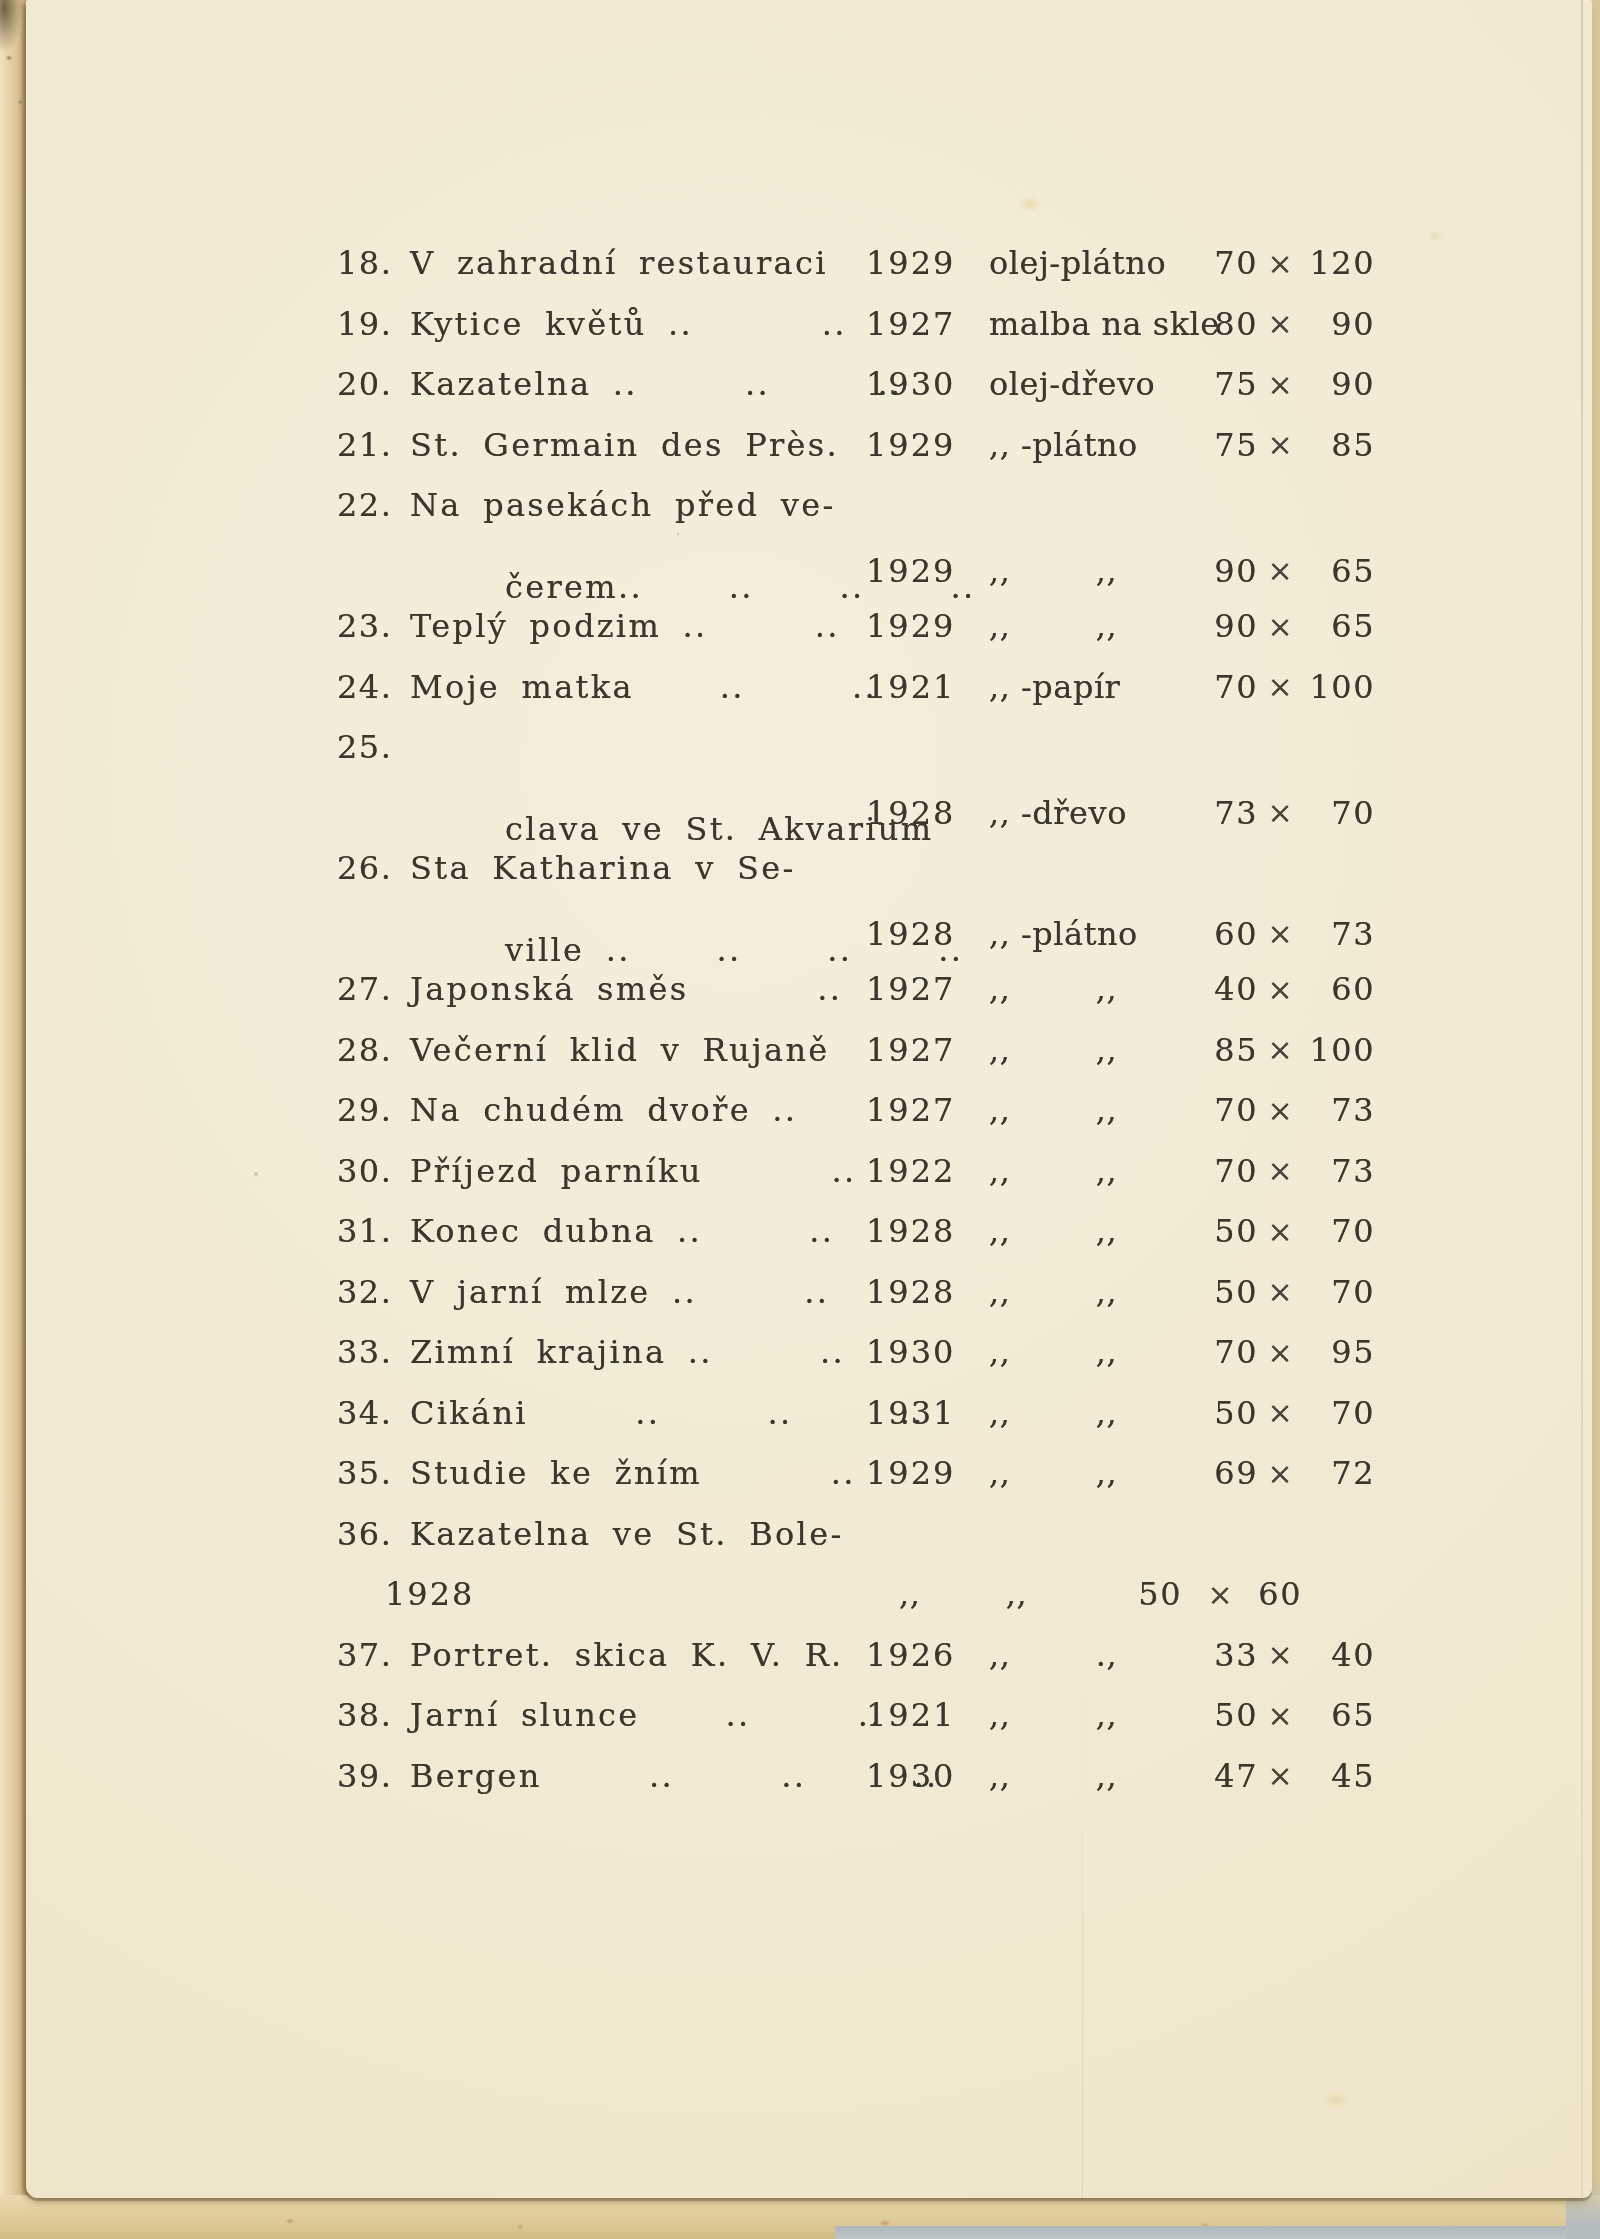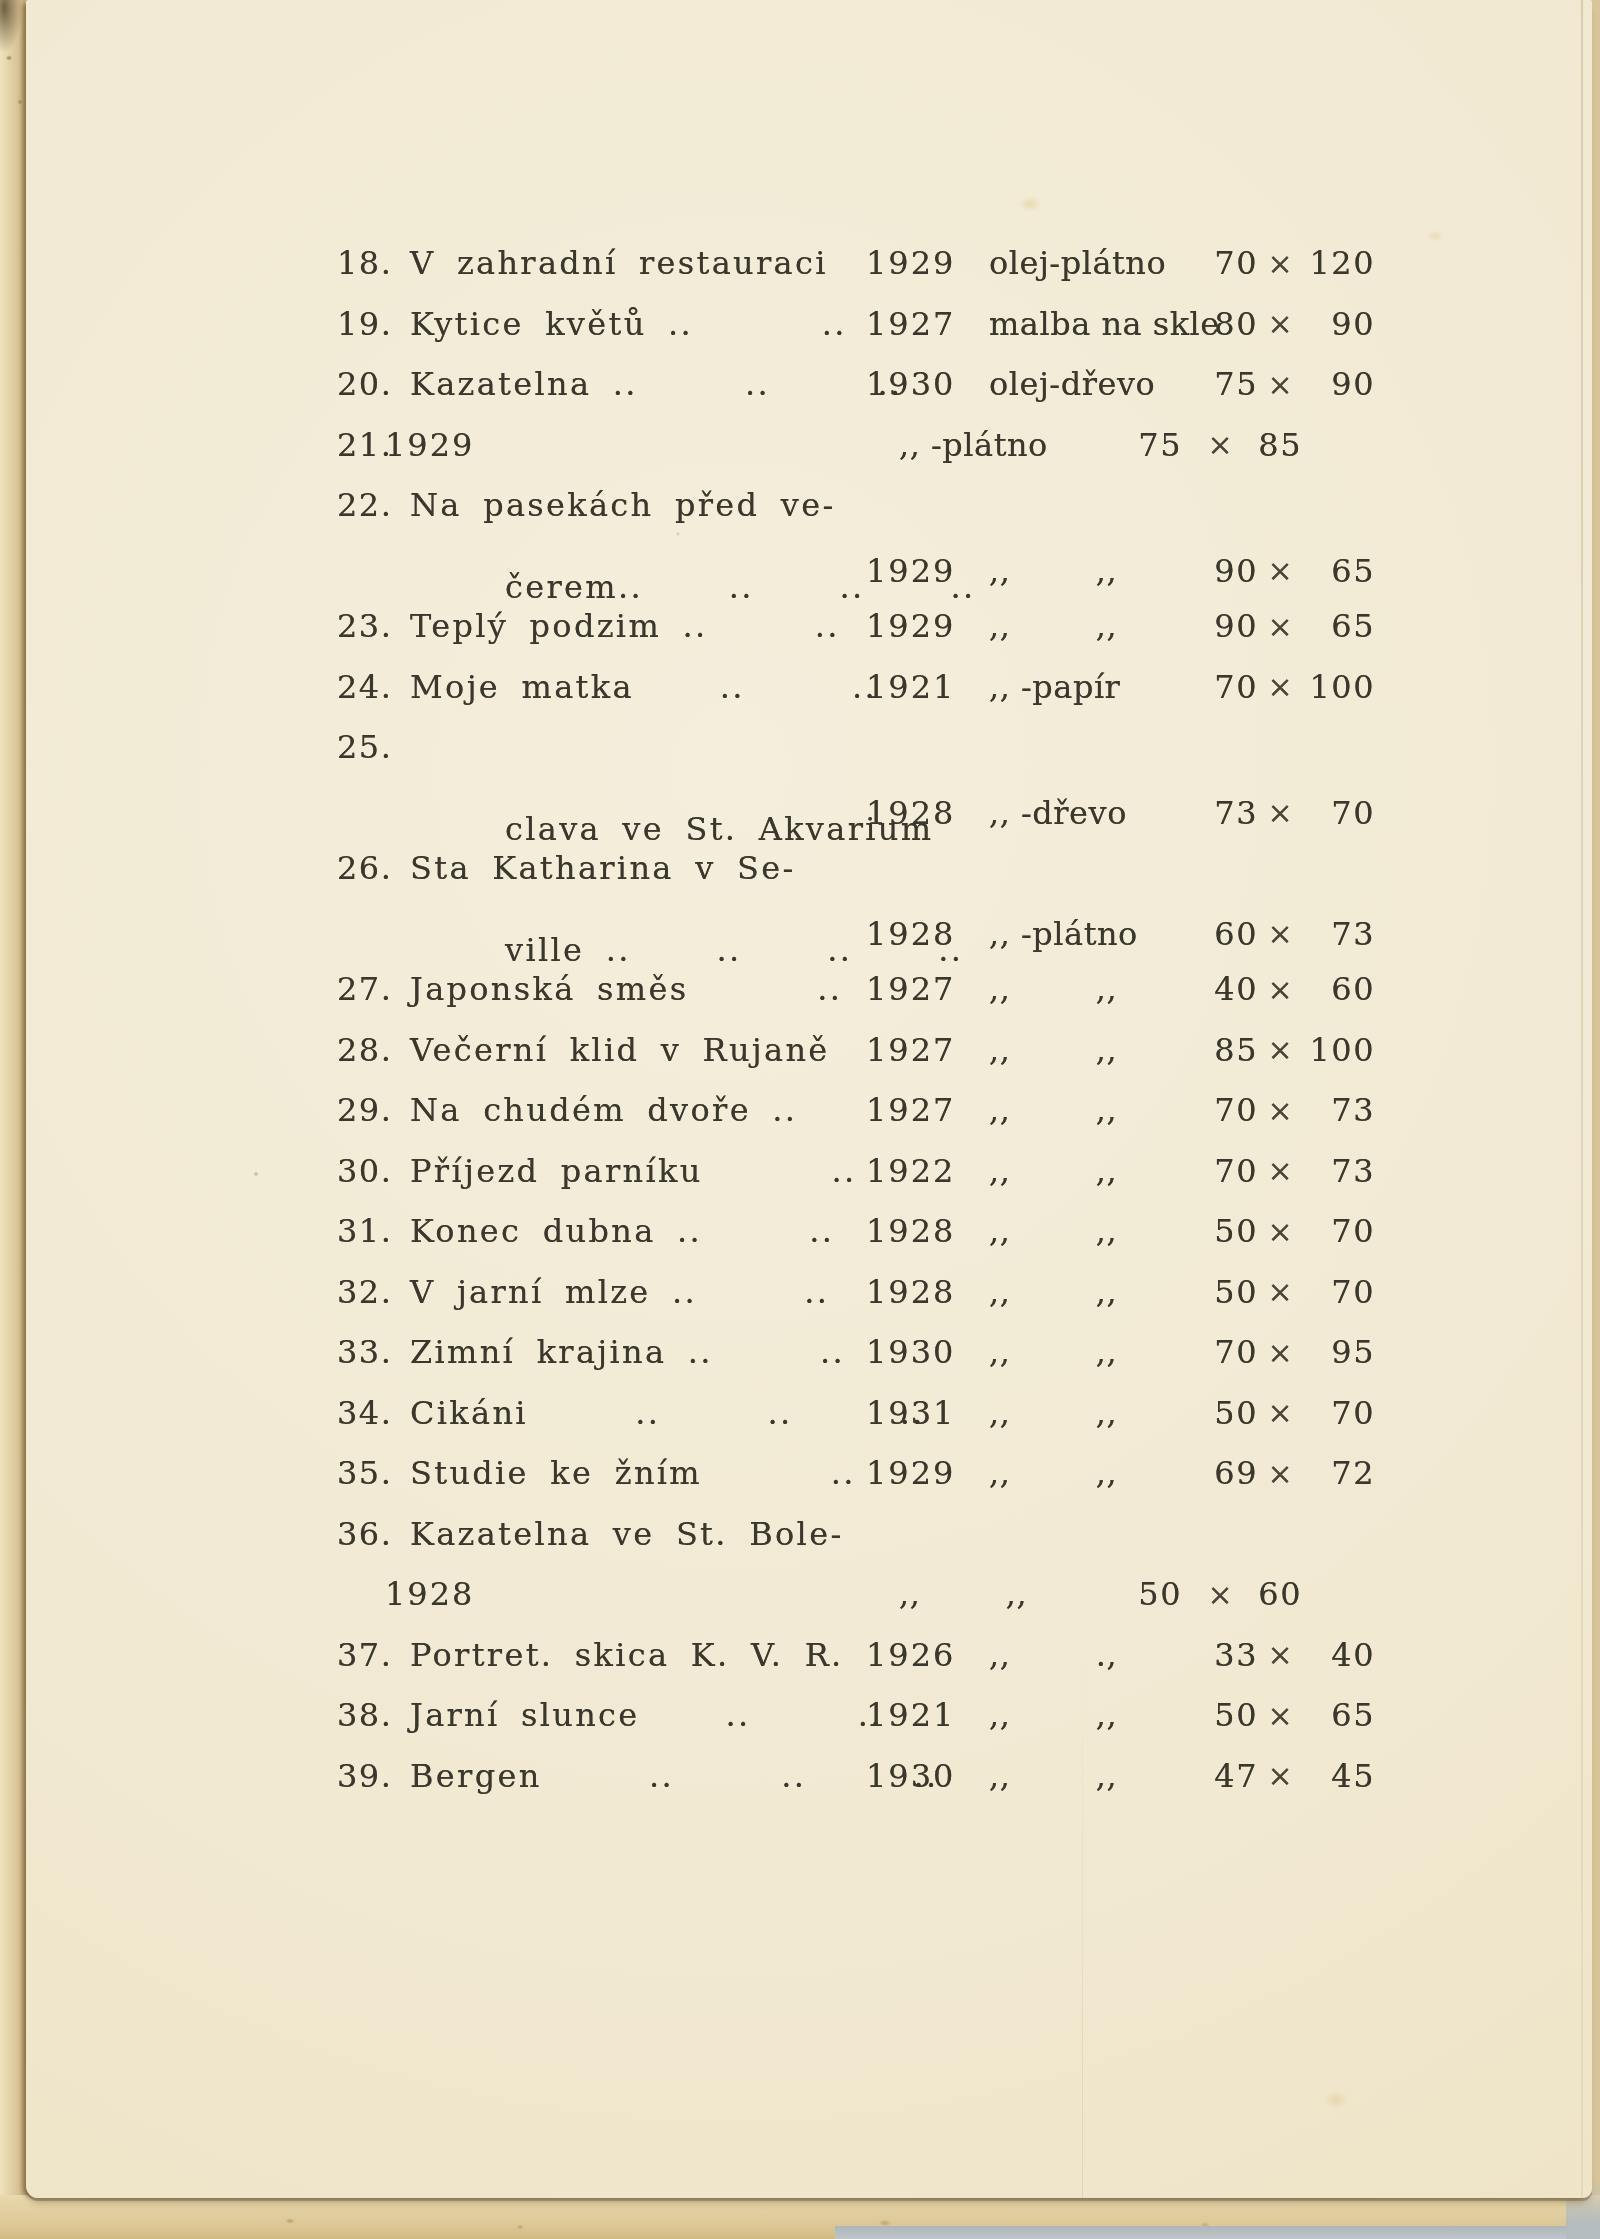--- a/index.html
+++ b/index.html
@@ -124,20 +124,21 @@
     <span class="num">20.</span>
     <span class="title">Kazatelna ..     ..     ..</span>
     <span class="year">1930</span>
     <span class="med">olej-dřevo</span>
     <span class="dimw">75</span>
     <span class="dimx">×</span>
     <span class="dimh">90</span>
   </div>
         <div class="line">
     <span class="num">21.</span>
+    <span class="title">St. Germain des Près.</span>
     <span class="year">1929</span>
     <span class="med">,, -plátno</span>
     <span class="dimw">75</span>
     <span class="dimx">×</span>
     <span class="dimh">85</span>
   </div>
         <div class="line">
     <span class="num">22.</span>
     <span class="title">Na pasekách před ve-</span>
     <span class="year"></span>

